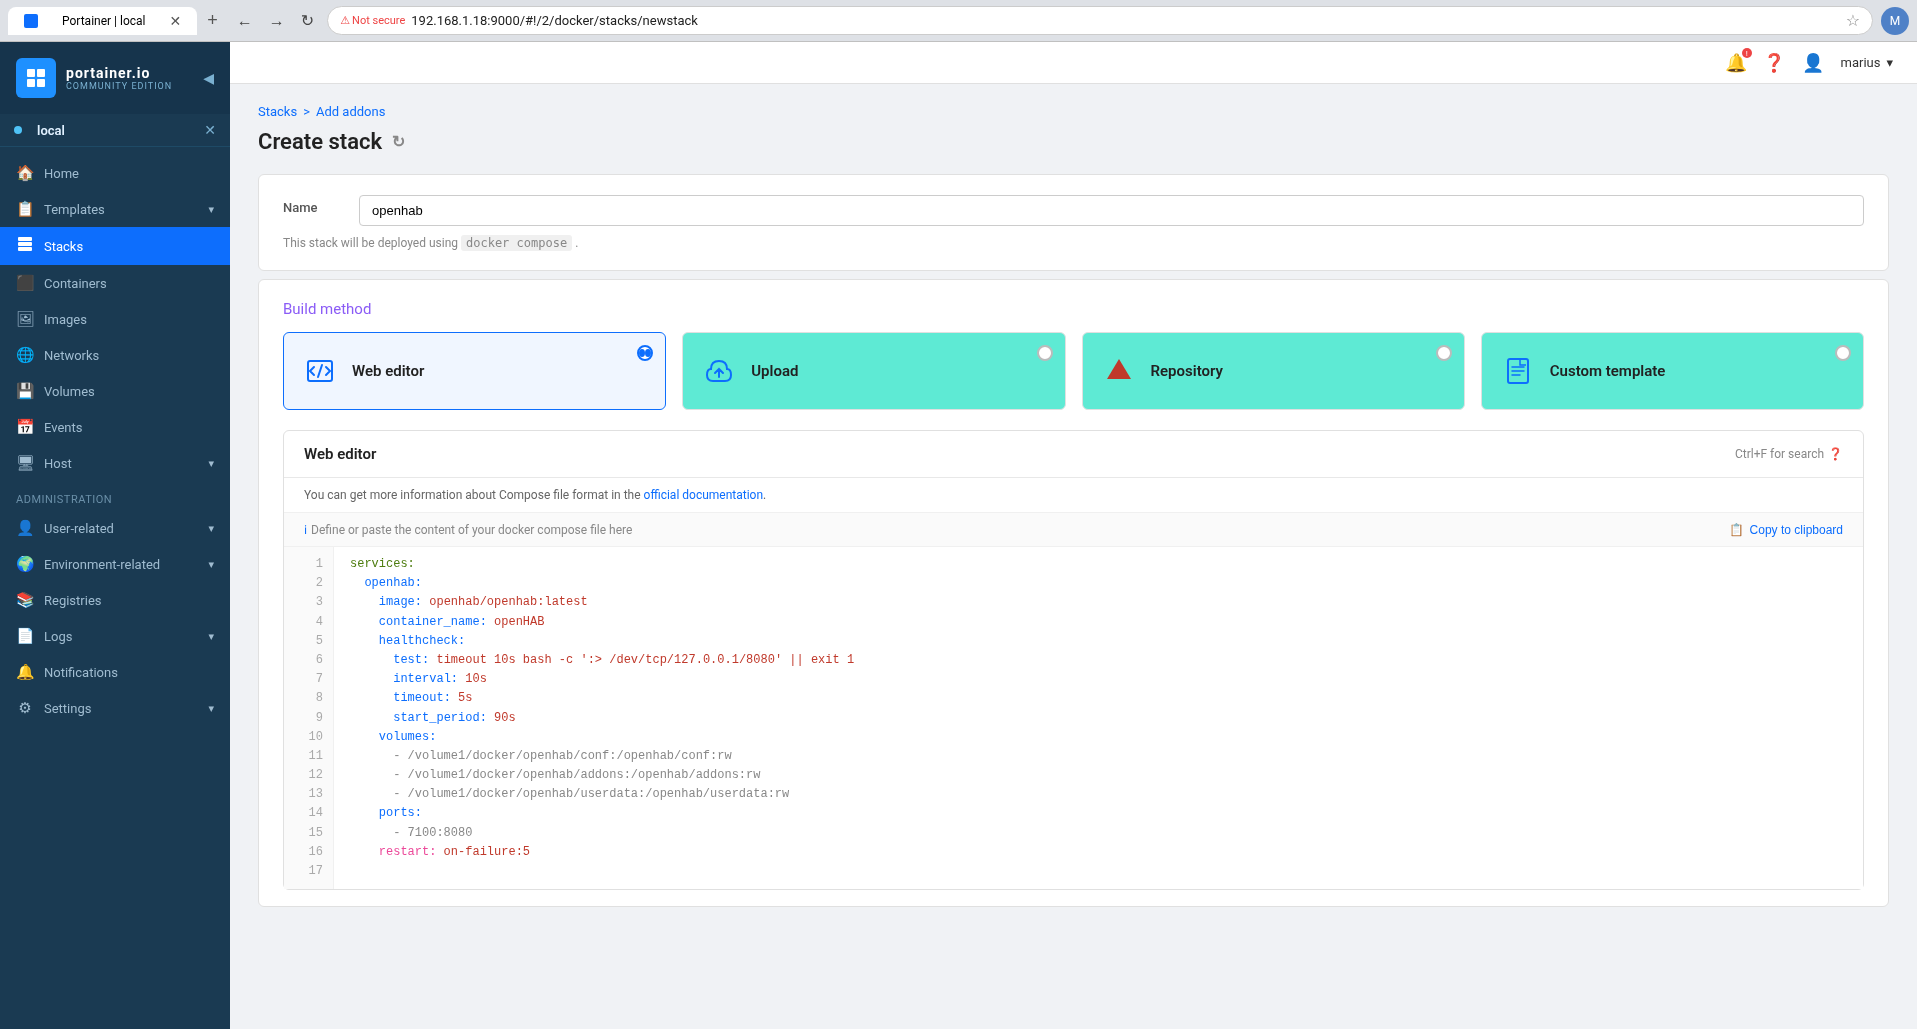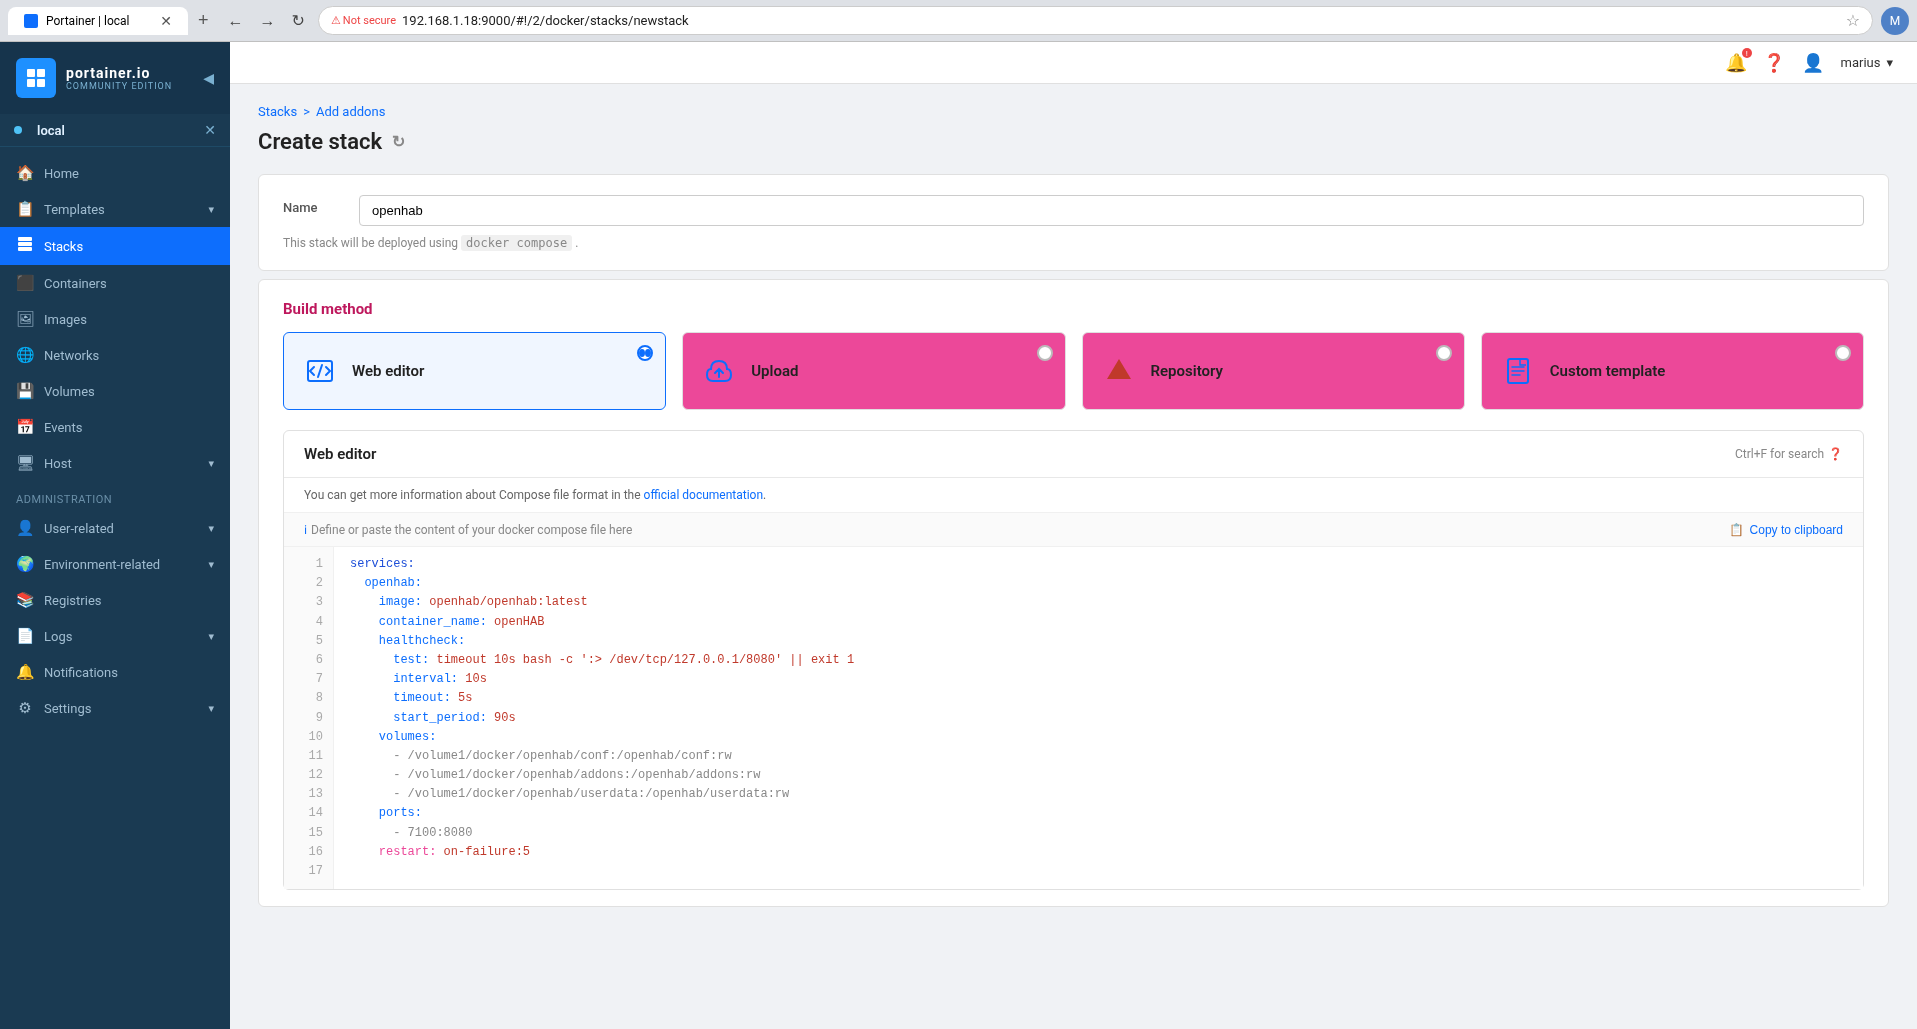--- a/index.html
+++ b/index.html
@@ -1,21 +1,21 @@
 <!DOCTYPE html>
 <html><head>
   <meta charset="utf-8">
   <style>
     * { box-sizing: border-box; margin: 0; padding: 0; }
     body { font-family: -apple-system, BlinkMacSystemFont, 'Segoe UI', Roboto, sans-serif; font-size: 13px; background: #f5f5f5; display: flex; flex-direction: column; height: 100vh; overflow: hidden; }
 
     
     .browser-chrome { background: #dee1e6; padding: 6px 8px; display: flex; align-items: center; gap: 8px; border-bottom: 1px solid #c0c0c0; }
     .browser-tabs { display: flex; align-items: center; gap: 4px; }
-    .browser-tab { background: #fff; border-radius: 8px 8px 0 0; padding: 6px 16px; font-size: 12px; display: flex; align-items: center; gap: 8px; min-width: 180px; }
+    .browser-tab { background: #fff; border-radius: 8px 8px 0 0; padding: 6px 16px; font-size: 12px; display: flex; align-items: center; gap: 24px; min-width: 180px; }
     .tab-favicon { width: 14px; height: 14px; background: #0d6efd; border-radius: 2px; display: inline-block; }
     .tab-close { cursor: pointer; color: #555; font-size: 14px; margin-left: auto; }
     .new-tab-btn { background: none; border: none; cursor: pointer; font-size: 18px; color: #555; padding: 2px 6px; }
     .browser-controls { display: flex; align-items: center; gap: 6px; }
     .ctrl-btn { background: none; border: none; cursor: pointer; font-size: 16px; color: #444; padding: 2px 5px; }
     .address-bar { flex: 1; display: flex; align-items: center; gap: 6px; background: #fff; border-radius: 20px; padding: 4px 12px; border: 1px solid #ccc; }
     .not-secure { font-size: 11px; color: #e44; display: flex; align-items: center; gap: 2px; }
     .address-text { font-size: 13px; color: #222; flex: 1; }
     .star-btn { background: none; border: none; cursor: pointer; font-size: 16px; color: #888; }
     .profile-btn { width: 28px; height: 28px; border-radius: 50%; background: #4f81c7; display: flex; align-items: center; justify-content: center; color: white; font-size: 12px; cursor: pointer; }
@@ -58,24 +58,24 @@
     .page-title { font-size: 22px; font-weight: 600; color: #222; display: flex; align-items: center; gap: 10px; margin-bottom: 20px; }
     .refresh-icon { font-size: 16px; color: #888; cursor: pointer; }
 
     .card { background: white; border-radius: 6px; border: 1px solid #e0e0e0; padding: 20px 24px; margin-bottom: 8px; }
     .form-label { font-size: 13px; color: #555; margin-bottom: 6px; font-weight: 500; }
     .form-row { display: flex; align-items: center; gap: 16px; margin-bottom: 10px; }
     .form-input { border: 1px solid #ccc; border-radius: 4px; padding: 7px 12px; font-size: 13px; flex: 1; outline: none; }
     .stack-note { font-size: 12px; color: #888; margin-top: 4px; }
     .stack-note code { background: #f0f0f0; padding: 1px 5px; border-radius: 3px; font-family: monospace; font-size: 12px; }
 
-    .build-method-label { font-size: 15px; font-weight: 700; color: #be185d; margin-bottom: 14px; }
+    .build-method-label { font-size: 15px; font-weight: 400; color: #8b5cf6; margin-bottom: 14px; }
 
     .method-cards { display: flex; gap: 16px; margin-bottom: 20px; }
-    .method-card { flex: 1; border: 1px solid #e0e0e0; border-radius: 6px; padding: 20px 18px; display: flex; align-items: center; gap: 14px; cursor: pointer; position: relative; background: #ec4899; }
+    .method-card { flex: 1; border: 1px solid #e0e0e0; border-radius: 6px; padding: 20px 18px; display: flex; align-items: center; gap: 14px; cursor: pointer; position: relative; background: #5eead4; }
     .method-card.selected { border-color: #0d6efd; background: #f0f6ff; }
     .method-radio { position: absolute; top: 12px; right: 12px; width: 16px; height: 16px; border-radius: 50%; border: 2px solid #bbb; background: white; display: flex; align-items: center; justify-content: center; }
     .method-radio.checked { border-color: #0d6efd; }
     .method-radio.checked::after { content: ''; width: 8px; height: 8px; border-radius: 50%; background: #0d6efd; }
     .method-icon { width: 36px; height: 36px; display: flex; align-items: center; justify-content: center; font-size: 22px; }
     .method-label { font-size: 15px; font-weight: 600; color: #222; }
 
     .web-editor-section { background: white; border-radius: 6px; border: 1px solid #e0e0e0; }
     .web-editor-header { padding: 14px 20px; border-bottom: 1px solid #e8e8e8; display: flex; align-items: center; justify-content: space-between; }
     .web-editor-title { font-size: 15px; font-weight: 600; color: #222; }
@@ -353,21 +353,21 @@
                 <div>10</div>
                 <div>11</div>
                 <div>12</div>
                 <div>13</div>
                 <div>14</div>
                 <div>15</div>
                 <div>16</div>
                 <div>17</div>
               </div>
             <div class="code-content" id="code-content">
-                <div class="code-line"><span style="color:#888"></span><span style="color:#1d4ed8">services:</span><span style="color:#c0392b"></span></div>
+                <div class="code-line"><span style="color:#888"></span><span style="color:#4d7c0f">services:</span><span style="color:#c0392b"></span></div>
                 <div class="code-line"><span style="color:#888">  </span><span style="color:#0d6efd">openhab:</span><span style="color:#c0392b"></span></div>
                 <div class="code-line"><span style="color:#888">    </span><span style="color:#0d6efd">image:</span><span style="color:#c0392b"> openhab/openhab:latest</span></div>
                 <div class="code-line"><span style="color:#888">    </span><span style="color:#0d6efd">container_name:</span><span style="color:#c0392b"> openHAB</span></div>
                 <div class="code-line"><span style="color:#888">    </span><span style="color:#0d6efd">healthcheck:</span><span style="color:#c0392b"></span></div>
                 <div class="code-line"><span style="color:#888">      </span><span style="color:#0d6efd">test:</span><span style="color:#c0392b"> timeout 10s bash -c ':&gt; /dev/tcp/127.0.0.1/8080' || exit 1</span></div>
                 <div class="code-line"><span style="color:#888">      </span><span style="color:#0d6efd">interval:</span><span style="color:#c0392b"> 10s</span></div>
                 <div class="code-line"><span style="color:#888">      </span><span style="color:#0d6efd">timeout:</span><span style="color:#c0392b"> 5s</span></div>
                 <div class="code-line"><span style="color:#888">      </span><span style="color:#0d6efd">start_period:</span><span style="color:#c0392b"> 90s</span></div>
                 <div class="code-line"><span style="color:#888">    </span><span style="color:#0d6efd">volumes:</span><span style="color:#c0392b"></span></div>
                 <div class="code-line"><span style="color:#888">      - /volume1/docker/openhab/conf:/openhab/conf:rw</span></div>

